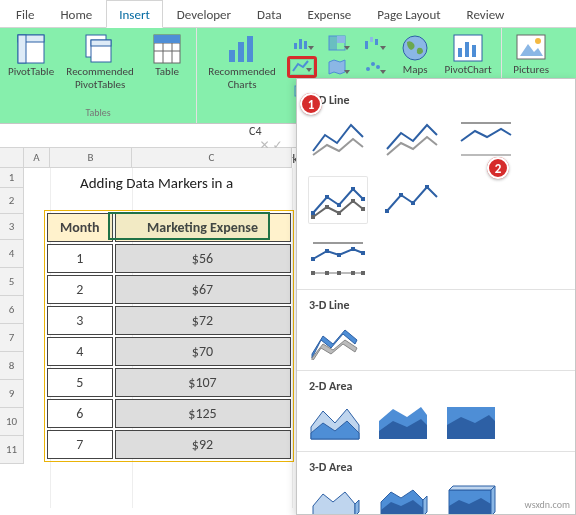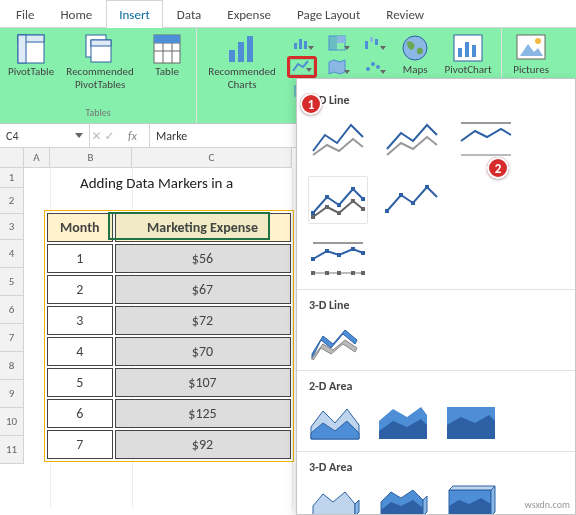--- a/index.html
+++ b/index.html
@@ -22,21 +22,21 @@
   .mini-col { display: flex; flex-direction: column; gap: 2px; }
   .mini { width: 30px; height: 22px; display:flex; align-items:center; justify-content:center; border: 1px solid transparent; cursor:pointer; position:relative; }
   .mini .caret { position:absolute; right:2px; bottom:3px; width:0;height:0;border-left:3px solid transparent;border-right:3px solid transparent;border-top:4px solid #666; }
   .mini svg { width: 20px; height: 16px; }
 
   .highlight-box { border: 3px solid #d62c2c; border-radius: 3px; box-shadow: 0 0 0 1px rgba(0,0,0,.1) inset; }
 
   .callout-num { position:absolute; width:22px; height:22px; border-radius:50%; background:#d62c2c; color:#fff; font-weight:bold; font-size:13px; display:flex; align-items:center; justify-content:center; z-index:30; box-shadow:0 0 0 2px #fff inset, 0 1px 3px rgba(0,0,0,.3); }
 
   
-  .namebox-row { display:flex; align-items:center; height:24px; border-bottom:1px solid #d4d4d4; background:#fff; }
+  .namebox-row { display:flex; align-items:center; height:24px; border-bottom:1px solid #d4d4d4; background:#fff;flex-direction:column; }
   .namebox { width:90px; border-right:1px solid #d4d4d4; padding:0 6px; font-size:12px; display:flex; align-items:center; justify-content:space-between; height:100%; }
   .namebox .dd { width:0;height:0;border-left:4px solid transparent;border-right:4px solid transparent;border-top:5px solid #666; }
   .fx { width:30px; text-align:center; font-style:italic; color:#888; }
   .formula { flex:1; padding:0 6px; font-size:12px; color:#333; }
 
   
   .sheet { display:flex; position:relative; }
   .rowhdrs { display:flex; flex-direction:column; }
   .corner, .colh, .rowh { background:#f2f2f2; border-right:1px solid #d4d4d4; border-bottom:1px solid #d4d4d4; display:flex; align-items:center; justify-content:center; font-size:11px; color:#666; }
   .corner { width:24px; height:20px; }
@@ -66,20 +66,21 @@
   
   .sel-cell { position:absolute; border:2px solid #1f7246; background:rgba(33,115,70,.06); pointer-events:none; }
 </style>
 </head>
 <body>
 
 <div class="tab-strip">
   <div class="tab">File</div>
   <div class="tab">Home</div>
   <div class="tab active">Insert</div>
+  <div class="tab">Developer</div>
   <div class="tab">Data</div>
   <div class="tab">Expense</div>
   <div class="tab">Page Layout</div>
   <div class="tab">Review</div>
 </div>
 
 <div class="ribbon">
 
   <div class="group">
     <div class="group-row">

